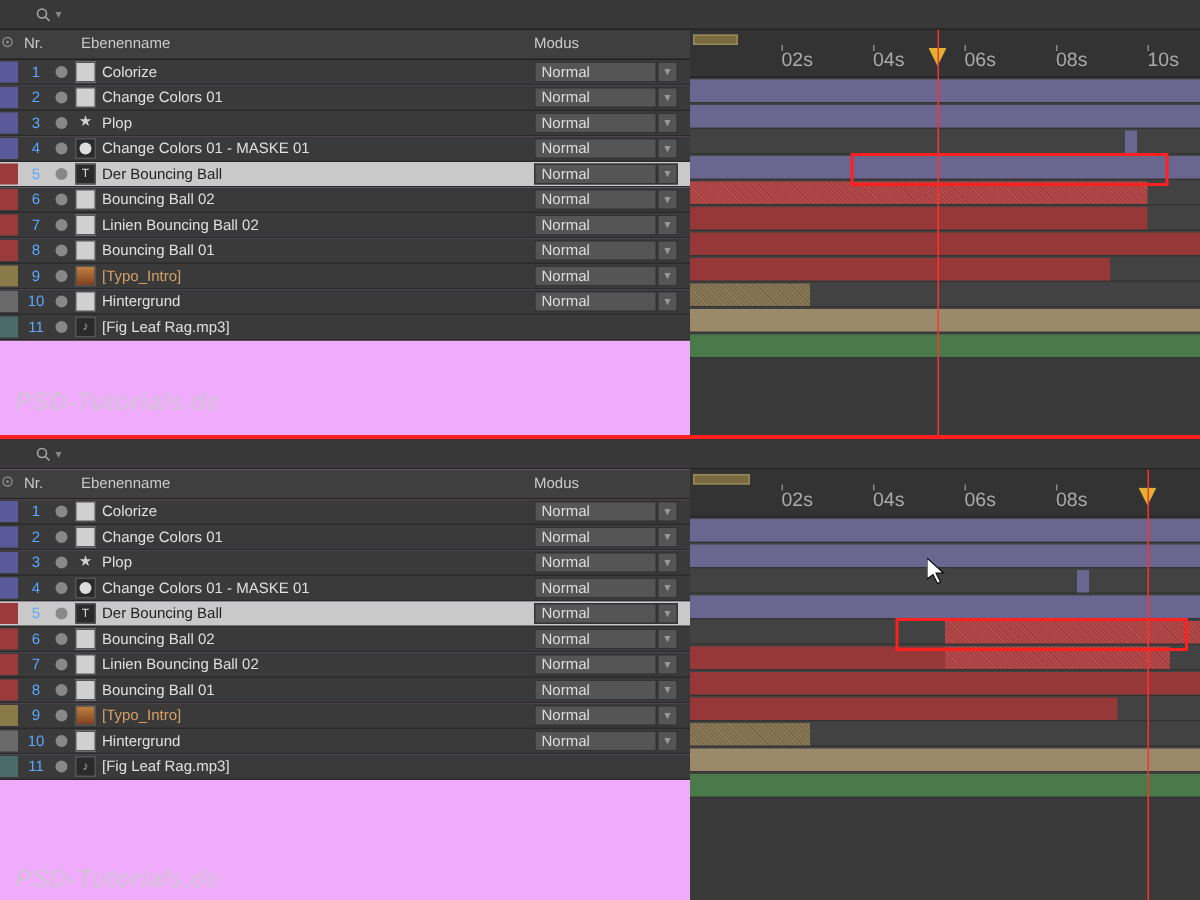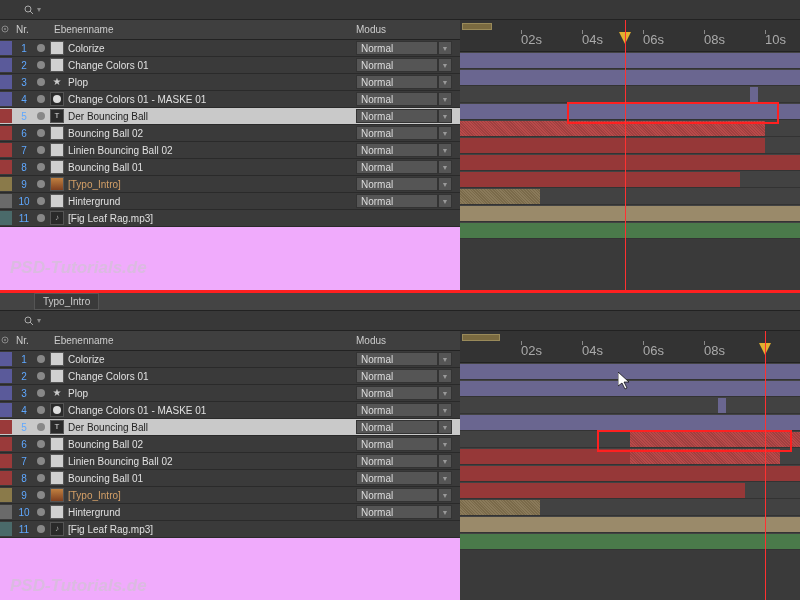--- a/index.html
+++ b/index.html
@@ -248,23 +248,20 @@
             </div>
             <div class="hilite" style="left: 107px; top: 50px; width: 212px; height: 22px;"></div>
           </div>
           <div class="playhead" style="left: 165px;"></div>
         </div>
       </div>
     </div>
     <div class="watermark" style="top: 258px;">PSD-Tutorials.de</div>
     <div class="divider"></div>
     <div class="panel" style="height: 307px;">
-      <div class="tab-row">
-        <div class="tab">Typo_Intro</div>
-      </div>
       <div class="search-row">
         <div class="search">
           <svg viewBox="0 0 10 10">
             <circle cx="4" cy="4" r="3" fill="none" stroke="#aaa" stroke-width="1"></circle>
             <line x1="6" y1="6" x2="9" y2="9" stroke="#aaa" stroke-width="1"></line>
           </svg>
           <span style="font-size:8px;color:#888">▾</span>
         </div>
       </div>
       <div class="body">

